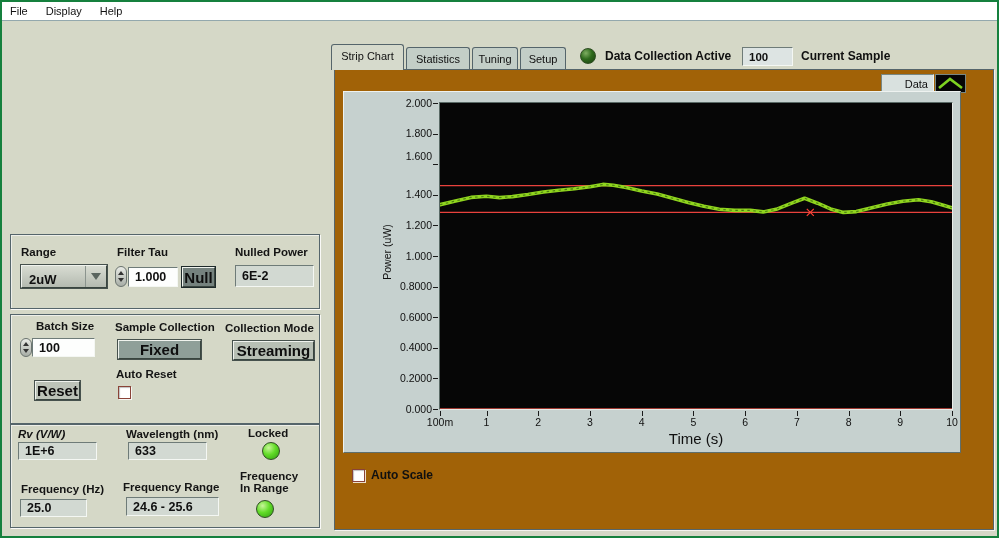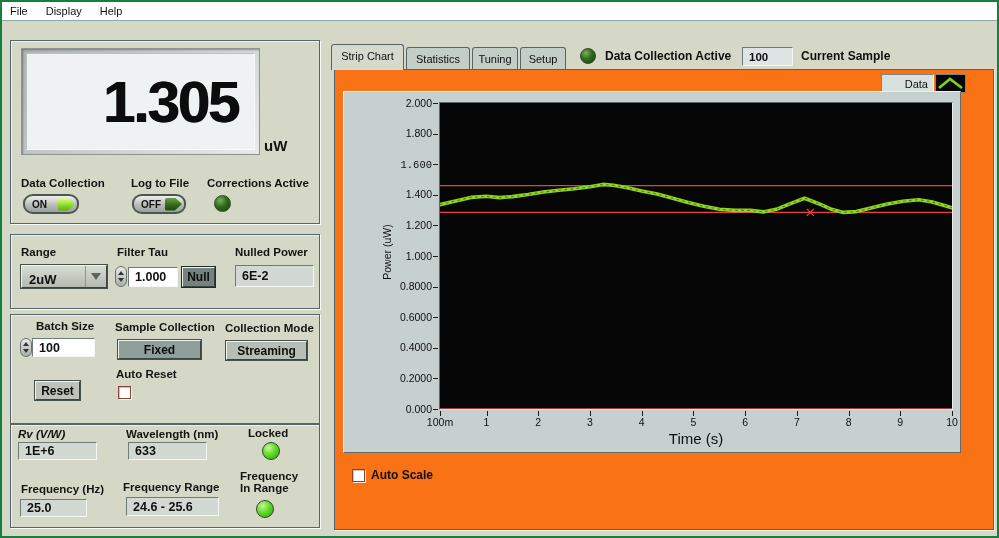--- a/index.html
+++ b/index.html
@@ -25,40 +25,40 @@
   .toggle{position:absolute;width:56px;height:20px;border-radius:10px/9px;background:linear-gradient(180deg,#f0f1ee 0%,#b9bdb7 55%,#9aa09a 100%);border:2px solid #4c5553;display:flex;align-items:center;}
   .toggle .t-label{font-size:10px;font-weight:700;color:#101010;padding-left:7px;}
   .toggle .lever{position:absolute;right:2px;top:1.5px;width:17px;height:13px;border-radius:2px;clip-path:polygon(0 0,58% 0,100% 50%,58% 100%,0 100%);}
   .lever.bright{background:linear-gradient(180deg,#e2fb9a 0%,#8fdc26 55%,#5ea814 100%);}
   .lever.dark{background:linear-gradient(180deg,#6f9c4c 0%,#2f6a17 55%,#1d470d 100%);}
   
   .field{position:absolute;border:1px solid;border-color:#6e7b78 #f4f7f3 #f4f7f3 #6e7b78;background:#d2d9d2;font-size:12.5px;font-weight:700;color:#101010;display:flex;align-items:center;padding-left:6px;white-space:nowrap;}
   .field.white{background:#fdfefd;}
   .field.cool{background:#dde4e3;}
   
-  .btn{position:absolute;border:1px solid;border-color:#f0f3ee #39453f #39453f #f0f3ee;outline:1px solid #46514d;background:#bcc3b8;font-size:12px;font-weight:700;color:#0e0e0e;display:flex;align-items:center;justify-content:center;cursor:default;}
+  .btn{position:absolute;border:1px solid;border-color:#f0f3ee #39453f #39453f #f0f3ee;outline:1px solid #46514d;background:#bcc3b8;font-size:15px;font-weight:700;color:#0e0e0e;display:flex;align-items:center;justify-content:center;cursor:default;}
   .btn.darker{background:#8f9f99;}
   .btn.mid{background:#b7bfb4;}
   .btn.null{background:#75827e;outline:1.5px solid #1e2a2a;}
   
   .spin{position:absolute;width:12px;border-radius:6px;background:linear-gradient(180deg,#e9ebe6,#a7ada6);border:1px solid #6a736f;display:flex;flex-direction:column;align-items:center;justify-content:space-evenly;}
   .spin i{width:0;height:0;border-left:3px solid transparent;border-right:3px solid transparent;}
   .spin .up{border-bottom:4px solid #333;}
   .spin .dn{border-top:4px solid #333;}
   
   .dropdown{position:absolute;border:1px solid;border-color:#f0f3ee #39453f #39453f #f0f3ee;outline:1px solid #46514d;background:linear-gradient(180deg,#d8dcd2,#b4bab0);display:flex;align-items:flex-end;}
   .dropdown .dval{flex:1;font-size:13px;font-weight:700;color:#101010;padding-left:7px;}
   .dropdown .dcap{width:21px;align-self:stretch;border-left:1px solid #8b948e;display:flex;align-items:center;justify-content:center;}
   .dropdown .tri{width:0;height:0;border-left:5px solid transparent;border-right:5px solid transparent;border-top:7px solid #5a655f;}
   
   .checkbox{position:absolute;width:13px;height:13px;background:#fff;border:1px solid #8a4338;box-shadow:inset 1px 1px 1px rgba(0,0,0,.25), 1px 1px 0 rgba(255,255,255,.8);}
   
   .tab{position:absolute;border:1px solid #55656b;border-bottom:none;border-radius:3px 3px 0 0;background:#c3cec7;font-size:11px;color:#111;display:flex;align-items:flex-start;justify-content:center;padding-top:5px;}
   .tab.active{background:#d6dacc;z-index:3;}
-  .tabpage{position:absolute;left:332px;top:67px;width:660px;height:461px;background:#f97316;border:1px solid #55656b;box-shadow:1px 1px 0 rgba(255,255,255,.7);z-index:2;}
+  .tabpage{position:absolute;left:332px;top:67px;width:660px;height:461px;background:#a16207;border:1px solid #55656b;box-shadow:1px 1px 0 rgba(255,255,255,.7);z-index:2;}
   
   .chart-area{position:absolute;left:8px;top:21px;width:618px;height:362px;background:#c6d1cf;border:1px solid;border-color:#eef2f0 #5f6e6b #5f6e6b #eef2f0;}
   .plot{position:absolute;left:95px;top:10px;width:514px;height:308px;border:1px solid;border-color:#5a6a66 #e8ece8 #e8ece8 #5a6a66;}
   .plot svg{display:block;background:#060606;}
   .ytick-label{position:absolute;width:56px;text-align:right;font-size:10.5px;color:#101010;}
   .xtick-label{position:absolute;transform:translateX(-50%);font-size:10.5px;color:#101010;}
   .ytick{position:absolute;width:5px;height:1px;background:#1a1a1a;}
   .xtick{position:absolute;width:1px;height:5px;background:#1a1a1a;}
   .y-axis-title{position:absolute;left:43px;top:160px;transform:translate(-50%,-50%) rotate(-90deg);font-size:10.5px;color:#101010;white-space:nowrap;}
   .x-axis-title{position:absolute;font-size:15px;color:#101010;transform:translateX(-50%);}
@@ -79,43 +79,20 @@
 <body>
 
 <div class="window">
 
   <div class="menubar">
     <span class="menu-item">File</span>
     <span class="menu-item">Display</span>
     <span class="menu-item">Help</span>
   </div>
 
-  <div class="gbox" style="left:8px;top:38px;width:310px;height:184px;">
-    <div class="bezel" style="left:10px;top:7px;width:239px;height:107px;">
-      <div class="lcd">
-        <span class="big-num">1.305</span>
-      </div>
-    </div>
-    <span class="unit" style="left:253px;top:96px;">uW</span>
-
-    <span class="lbl" style="left:10px;top:136px;">Data Collection</span>
-    <div class="toggle" style="left:12px;top:153px;">
-      <span class="t-label">ON</span>
-      <span class="lever bright"></span>
-    </div>
-
-    <span class="lbl" style="left:120px;top:136px;">Log to File</span>
-    <div class="toggle" style="left:121px;top:153px;width:54px;">
-      <span class="t-label">OFF</span>
-      <span class="lever dark"></span>
-    </div>
-
-    <span class="lbl" style="left:196px;top:136px;">Corrections Active</span>
-    <div class="led off" style="left:203px;top:154px;width:17px;height:17px;"></div>
-  </div>
 
   <div class="gbox" style="left:8px;top:232px;width:310px;height:75px;">
     <span class="lbl" style="left:10px;top:11px;">Range</span>
     <div class="dropdown" style="left:10px;top:30px;width:86px;height:23px;">
       <span class="dval">2uW</span>
       <span class="dcap">
           <span class="tri"></span>
         </span>
     </div>
 
@@ -147,21 +124,21 @@
     <div class="field white" style="left:21px;top:23px;width:63px;height:19px;">
       <span>100</span>
     </div>
 
     <span class="lbl" style="left:104px;top:6px;">Sample Collection</span>
     <div class="btn darker" style="left:107px;top:25px;width:83px;height:19px;">
       <span>Fixed</span>
     </div>
 
     <span class="lbl" style="left:214px;top:7px;">Collection Mode</span>
-    <div class="btn mid" style="left:215px;top:26px;width:81px;height:19px;">
+    <div class="btn mid" style="left:222px;top:26px;width:81px;height:19px;">
       <span>Streaming</span>
     </div>
 
     <span class="lbl" style="left:105px;top:53px;">Auto Reset</span>
     <div class="checkbox" style="left:107px;top:71px;"></div>
 
     <div class="btn" style="left:24px;top:66px;width:45px;height:19px;">
       <span>Reset</span>
     </div>
   </div>
@@ -238,21 +215,21 @@
             <polyline points="0.0,101.7 15.5,97.9 31.0,94.4 46.5,93.3 59.5,94.6 72.4,93.6 87.9,91.5 103.4,89.0 118.9,87.2 134.5,85.7 150.0,83.8 162.9,81.4 173.3,82.3 186.2,84.6 201.7,88.0 217.2,91.0 232.7,95.2 248.2,99.4 263.8,103.3 279.3,106.3 294.8,107.4 310.3,107.4 323.2,108.9 336.2,106.3 351.7,100.2 364.6,95.2 377.5,100.2 390.5,105.9 403.4,109.4 416.3,108.6 431.8,104.8 447.4,101.0 462.9,98.2 478.4,96.7 491.3,98.7 504.2,102.5 512.0,104.8" fill="none" stroke="#4a7d10" stroke-width="1.1" stroke-dasharray="2.5 3.5"></polyline>
             <path d="M366.7949494949495 105.89500000000001 L373.7949494949495 112.89500000000001 M366.7949494949495 112.89500000000001 L373.7949494949495 105.89500000000001" stroke="#ff4136" stroke-width="1.2" fill="none"></path>
           </svg>
       </div>
       <div class="y-axis-title">Power (uW)</div>
       <div class="x-axis-title" style="left:352px;top:338px;">Time (s)</div>
     <div class="ytick-label" style="left: 32px; top: 4.5px;">2.000</div>
         <div class="ytick" style="left: 89px; top: 11px;"></div>
         <div class="ytick-label" style="left: 32px; top: 35.1px;">1.800</div>
         <div class="ytick" style="left: 89px; top: 41.6px;"></div>
-        <div class="ytick-label" style="left: 32px; top: 67px; font-family: Liberation Mono, monospace;">1.600</div>
+        <div class="ytick-label" style="left: 32px; top: 58px;">1.600</div>
         <div class="ytick" style="left: 89px; top: 72.2px;"></div>
         <div class="ytick-label" style="left: 32px; top: 96.3px;">1.400</div>
         <div class="ytick" style="left: 89px; top: 102.8px;"></div>
         <div class="ytick-label" style="left: 32px; top: 126.9px;">1.200</div>
         <div class="ytick" style="left: 89px; top: 133.4px;"></div>
         <div class="ytick-label" style="left: 32px; top: 157.5px;">1.000</div>
         <div class="ytick" style="left: 89px; top: 164px;"></div>
         <div class="ytick-label" style="left: 32px; top: 188.1px;">0.8000</div>
         <div class="ytick" style="left: 89px; top: 194.6px;"></div>
         <div class="ytick-label" style="left: 32px; top: 218.7px;">0.6000</div>

